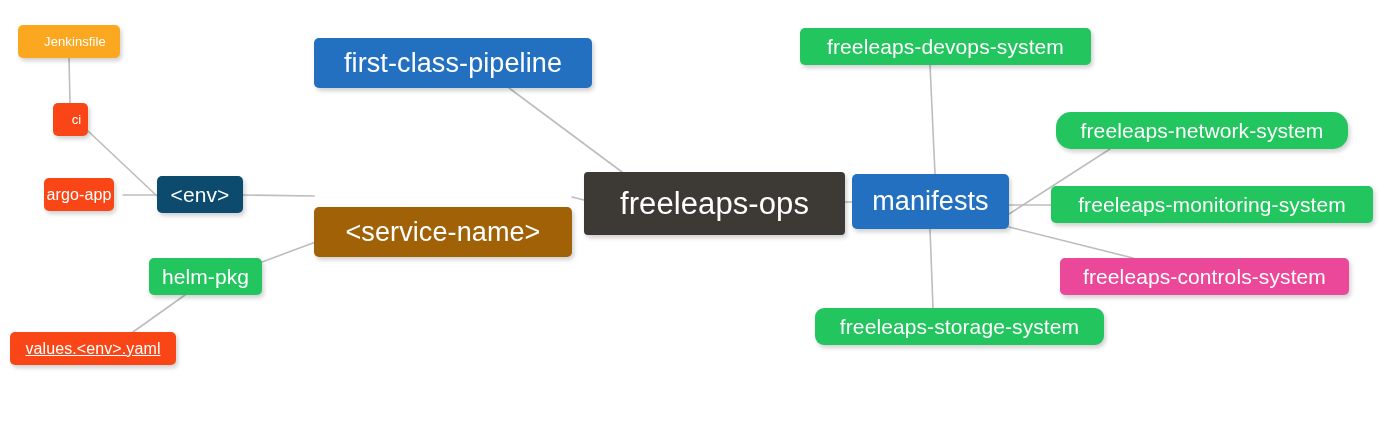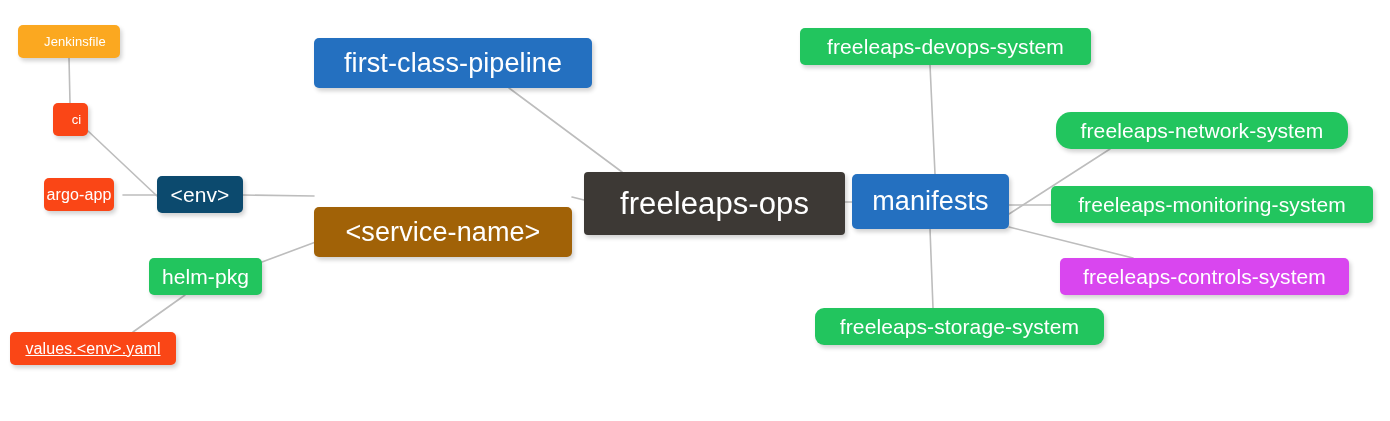--- a/index.html
+++ b/index.html
@@ -77,17 +77,17 @@
       <div class="node lvl-2" style="left: 157px; top: 176px; width: 86px; height: 37px; background: #0c4a6e;">&lt;env&gt;</div>
       <div class="node lvl-2" style="left: 149px; top: 258px; width: 113px; height: 37px; background: rgb(34, 197, 94);">helm-pkg</div>
       <div class="node lvl-3" style="left: 10px; top: 332px; width: 166px; height: 33px; background: rgb(250, 70, 22); text-decoration: underline;">values.&lt;env&gt;.yaml</div>
       <div class="node lvl-1" style="left: 314px; top: 38px; width: 278px; height: 50px; background: rgb(36, 112, 192);">first-class-pipeline</div>
       <div class="node lvl-1" style="left: 314px; top: 171px; width: 258px; height: 50px; background: #a16207; margin-top: 36px;">&lt;service-name&gt;</div>
       <div class="node lvl-root" style="left: 584px; top: 172px; width: 261px; height: 63px; background: rgb(61, 57, 53);">freeleaps-ops</div>
       <div class="node lvl-1" style="left: 852px; top: 174px; width: 157px; height: 55px; background: rgb(36, 112, 192);">manifests</div>
       <div class="node lvl-2" style="left: 800px; top: 28px; width: 291px; height: 37px; background: rgb(34, 197, 94);">freeleaps-devops-system</div>
       <div class="node lvl-2" style="left: 1056px; top: 112px; width: 292px; height: 37px; background: rgb(34, 197, 94); border-radius: 15px;">freeleaps-network-system</div>
       <div class="node lvl-2" style="left: 1051px; top: 186px; width: 322px; height: 37px; background: rgb(34, 197, 94);">freeleaps-monitoring-system</div>
-      <div class="node lvl-2" style="left: 1060px; top: 258px; width: 289px; height: 37px; background: #d946ef;">freeleaps-controls-system</div>
+      <div class="node lvl-2" style="left: 1060px; top: 258px; width: 289px; height: 37px; background: #ec4899;">freeleaps-controls-system</div>
       <div class="node lvl-2" style="left: 815px; top: 308px; width: 289px; height: 37px; background: rgb(34, 197, 94); border-radius: 9px;">freeleaps-storage-system</div>
     </div>
 
 </div>
 
 </body></html>

